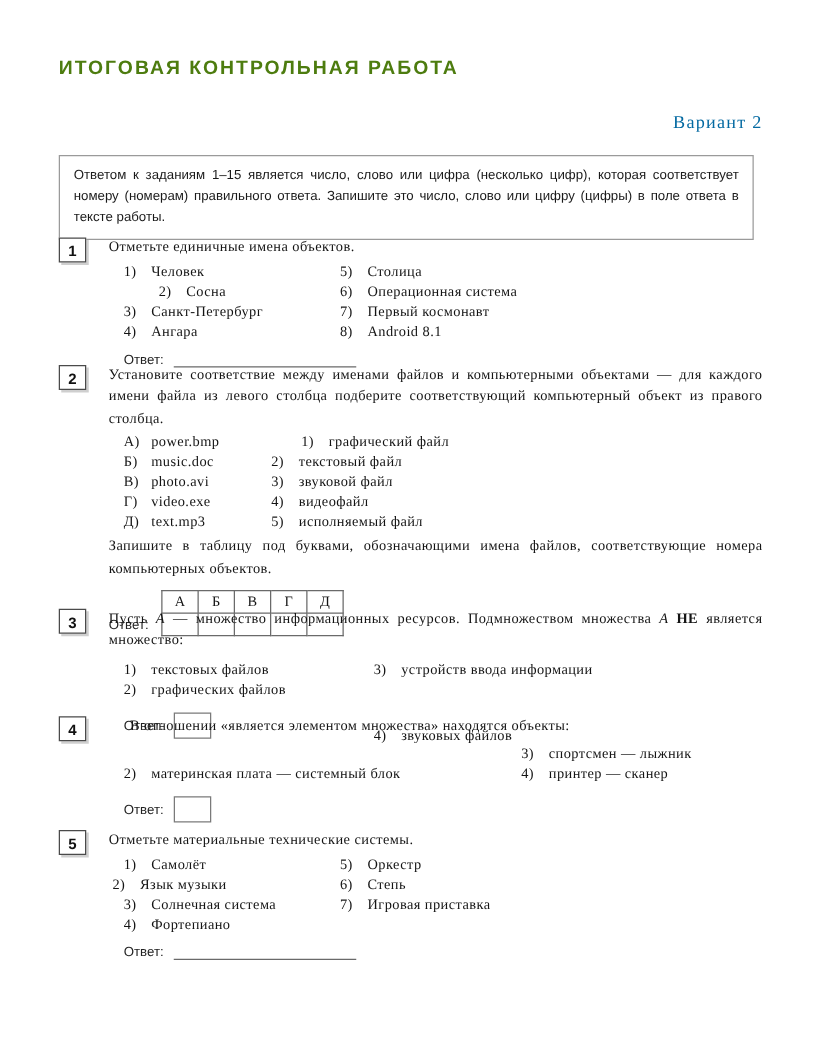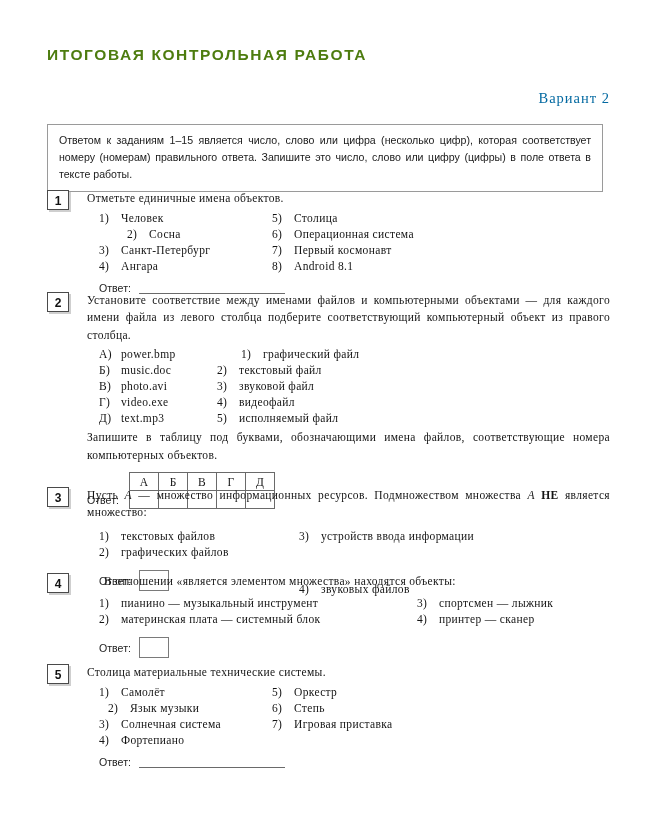--- a/index.html
+++ b/index.html
@@ -284,39 +284,38 @@
         <span class="answer-box"></span>
       </div>
     </div>
   </div>
 
   <div class="question" id="q4" style="top:573px;">
     <div class="qnum">4</div>
     <div class="qbody">
       <div class="qstem" style="width:523px;margin-left:17px;">В отношении «является элементом множества» находятся объекты:</div>
       <div class="opts" style="height:32px; margin-top:7px;">
-        <div class="opt" style="left:12px; top:0px;"><span class="mark">1)</span><span>пианино — музыкальный инструмент</span></div>
         <div class="opt" style="left:12px; top:16px;"><span class="mark">2)</span><span>материнская плата — системный блок</span></div>
         <div class="opt" style="left:330px; top:0px;"><span class="mark">3)</span><span>спортсмен — лыжник</span></div>
         <div class="opt" style="left:330px; top:16px;"><span class="mark">4)</span><span>принтер — сканер</span></div>
       </div>
       <div class="answer-row" style="margin-top:8px; margin-left:12px;">
         <span style="padding-bottom:4px;">Ответ:</span>
         <span class="answer-box"></span>
       </div>
     </div>
   </div>
 
   <div class="question" id="q5" style="top:664px;">
     <div class="qnum">5</div>
     <div class="qbody">
-      <div class="qstem">Столица материальные технические системы.</div>
+      <div class="qstem">Отметьте материальные технические системы.</div>
       <div class="opts" style="height:64px;">
         <div class="opt" style="left:12px; top:0px;"><span class="mark">1)</span><span>Самолёт</span></div>
-        <div class="opt" style="left:21px; top:16px;"><span class="mark">2)</span><span>Язык музыки</span></div>
+        <div class="opt" style="left:3px; top:16px;"><span class="mark">2)</span><span>Язык музыки</span></div>
         <div class="opt" style="left:12px; top:32px;"><span class="mark">3)</span><span>Солнечная система</span></div>
         <div class="opt" style="left:12px; top:48px;"><span class="mark">4)</span><span>Фортепиано</span></div>
         <div class="opt" style="left:185px; top:0px;"><span class="mark">5)</span><span>Оркестр</span></div>
         <div class="opt" style="left:185px; top:16px;"><span class="mark">6)</span><span>Степь</span></div>
         <div class="opt" style="left:185px; top:32px;"><span class="mark">7)</span><span>Игровая приставка</span></div>
       </div>
       <div class="answer-row" style="margin-top:6px; margin-left:12px;">
         <span>Ответ:</span>
         <span class="answer-line"></span>
       </div>

